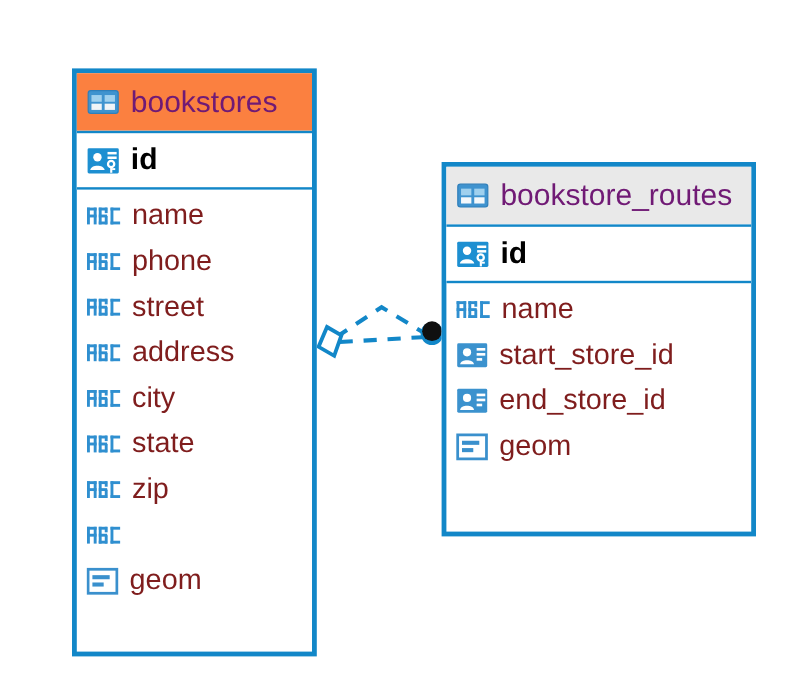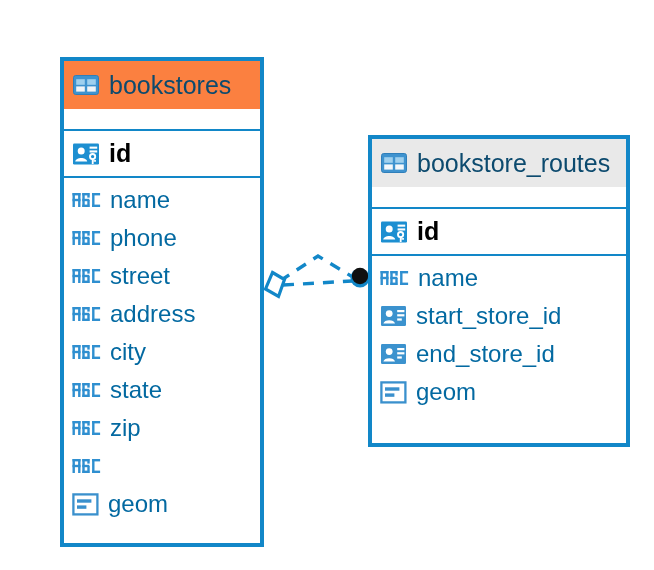--- a/index.html
+++ b/index.html
@@ -36,57 +36,56 @@
     box-sizing: border-box;
     height: 48px;
     padding: 0 8px;
     gap: 9px;
   }
   .entity-header.accent { background: #fb8040; }
   .entity-header.plain  { background: #e9e9e9; }
 
   .entity-title {
     font-size: 25px;
-    color: #0c4a6e;
+    color: #701a75;
     line-height: 1;
     white-space: nowrap;
   }
 
   .pk-row {
     display: flex;
     align-items: center;
     box-sizing: border-box;
     height: 49px;
     padding: 0 8px;
     gap: 9px;
     border-top: 2px solid #1287c8;
     border-bottom: 2px solid #1287c8;
     background: #ffffff;
-    margin-top: 20px;
   }
   .pk-row .field-label {
     font-size: 25px;
     font-weight: bold;
     color: #000000;
     line-height: 1;
   }
 
   .field-list { padding: 3px 0 4px 0; }
 
   .field-row {
     display: flex;
     align-items: center;
     box-sizing: border-box;
     height: 38px;
     padding: 0 8px;
     gap: 9px;
   }
   .field-row .field-label {
     font-size: 24px;
-    color: #0369a1;
+    color: #7f1d1d;
     line-height: 1;
     white-space: nowrap;
   }
 
   
   .icon {
     flex: 0 0 auto;
     display: inline-flex;
     align-items: center;
     justify-content: center;

